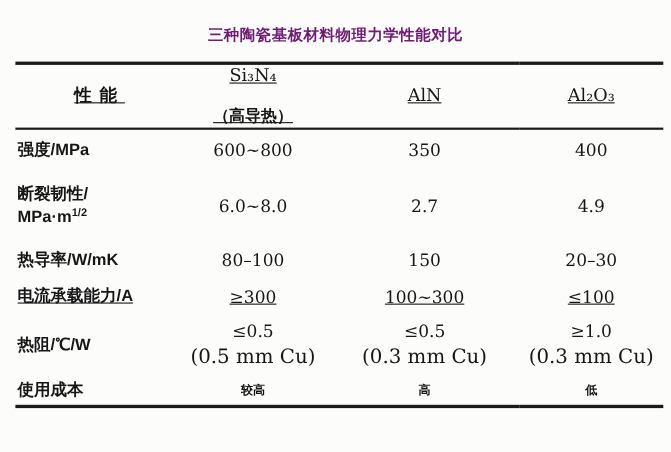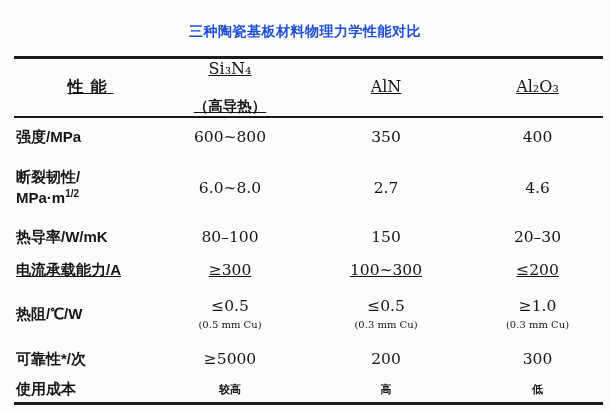--- a/index.html
+++ b/index.html
@@ -13,21 +13,21 @@
     color: #161616;
   }
   .page { position: relative; width: 610px; height: 411px; }
 
   .title {
     margin-top: 23px;
     text-align: center;
     font-size: 14px;
     font-weight: bold;
     letter-spacing: 0.5px;
-    color: #1d4ed8;
+    color: #701a75;
   }
 
   table.cmp {
     margin: 15px 7px 0 14px;
     width: 589px;
     border-collapse: collapse;
     table-layout: fixed;
     border-top: 3px solid #1b1b1b;
     border-bottom: 3px solid #1b1b1b;
   }
@@ -65,21 +65,21 @@
     font-weight: normal;
     line-height: 1.3;
   }
   .mat .m-line1 { display: block; font-size: 16px; }
   .mat .m-line2 { display: block; font-weight: bold; font-family: "Liberation Sans", sans-serif; font-size: 14.5px; margin-top: 17px; }
 
   .two-line .block { display: block; }
   .sup { font-size: 10px; vertical-align: super; line-height: 0; margin-top: 13px; }
 
   .val .main { display: block; }
-  .val .note { display: block; font-size: 10px; margin-top: 2px; white-space: nowrap; }
+  .val .note { display: block; font-size: 18px; margin-top: 2px; white-space: nowrap; }
 
   .cjk-val { font-family: "Liberation Sans", sans-serif; font-weight: bold; font-size: 11px; }
 
   
   tr.r0 { height: 39px; }
   tr.r1 { height: 64px; }
   tr.r2 { height: 34px; margin-top: 48px; }
   tr.r3 { height: 32px; text-decoration: underline; }
   tr.r4 { height: 56px; }
   tr.r5 { height: 34px; }
@@ -123,59 +123,53 @@
         <td class="val">400</td>
       </tr>
 
       <tr class="r1">
         <td class="lbl two-line">
           <span class="block">断裂韧性/</span>
           <span class="block"><span>MPa·m</span><span class="sup">1/2</span></span>
         </td>
         <td class="val">6.0~8.0</td>
         <td class="val">2.7</td>
-        <td class="val">4.6</td>
+        <td class="val">4.9</td>
       </tr>
 
       <tr class="r2">
         <td class="lbl">热导率/W/mK</td>
         <td class="val">80–100</td>
         <td class="val">150</td>
         <td class="val">20–30</td>
       </tr>
 
       <tr class="r3">
         <td class="lbl">电流承载能力/A</td>
         <td class="val">≥300</td>
         <td class="val">100~300</td>
-        <td class="val">≤200</td>
+        <td class="val">≤100</td>
       </tr>
 
       <tr class="r4">
         <td class="lbl">热阻/℃/W</td>
         <td class="val">
           <span class="main">≤0.5</span>
           <span class="note">(0.5 mm Cu)</span>
         </td>
         <td class="val">
           <span class="main">≤0.5</span>
           <span class="note">(0.3 mm Cu)</span>
         </td>
         <td class="val">
           <span class="main">≥1.0</span>
           <span class="note">(0.3 mm Cu)</span>
         </td>
       </tr>
 
-      <tr class="r5">
-        <td class="lbl">可靠性*/次</td>
-        <td class="val">≥5000</td>
-        <td class="val">200</td>
-        <td class="val">300</td>
-      </tr>
 
       <tr class="r6">
         <td class="lbl">使用成本</td>
         <td class="val cjk-val">较高</td>
         <td class="val cjk-val">高</td>
         <td class="val cjk-val">低</td>
       </tr>
 
     </tbody>
   </table>

